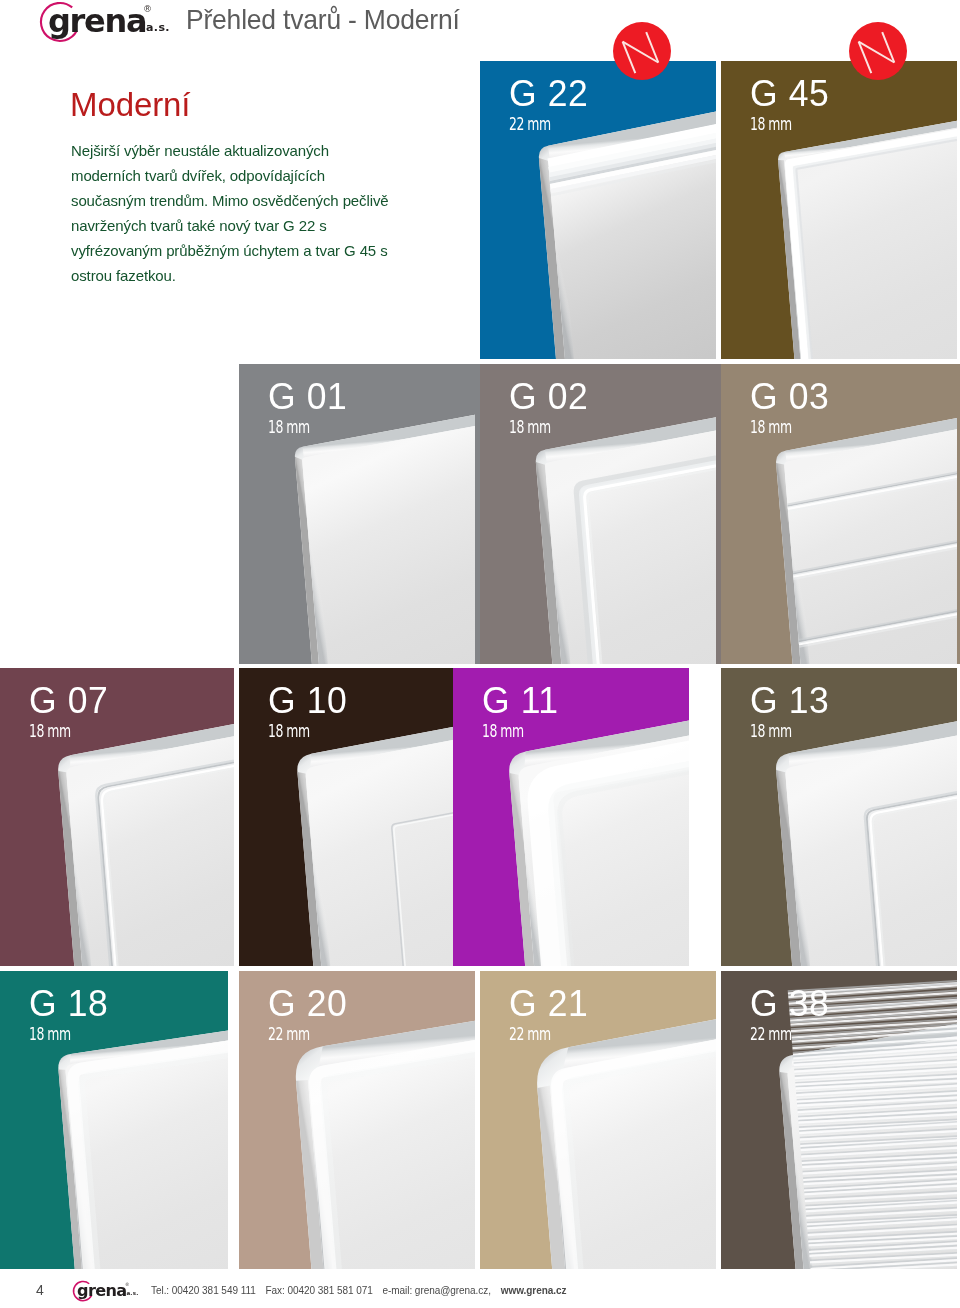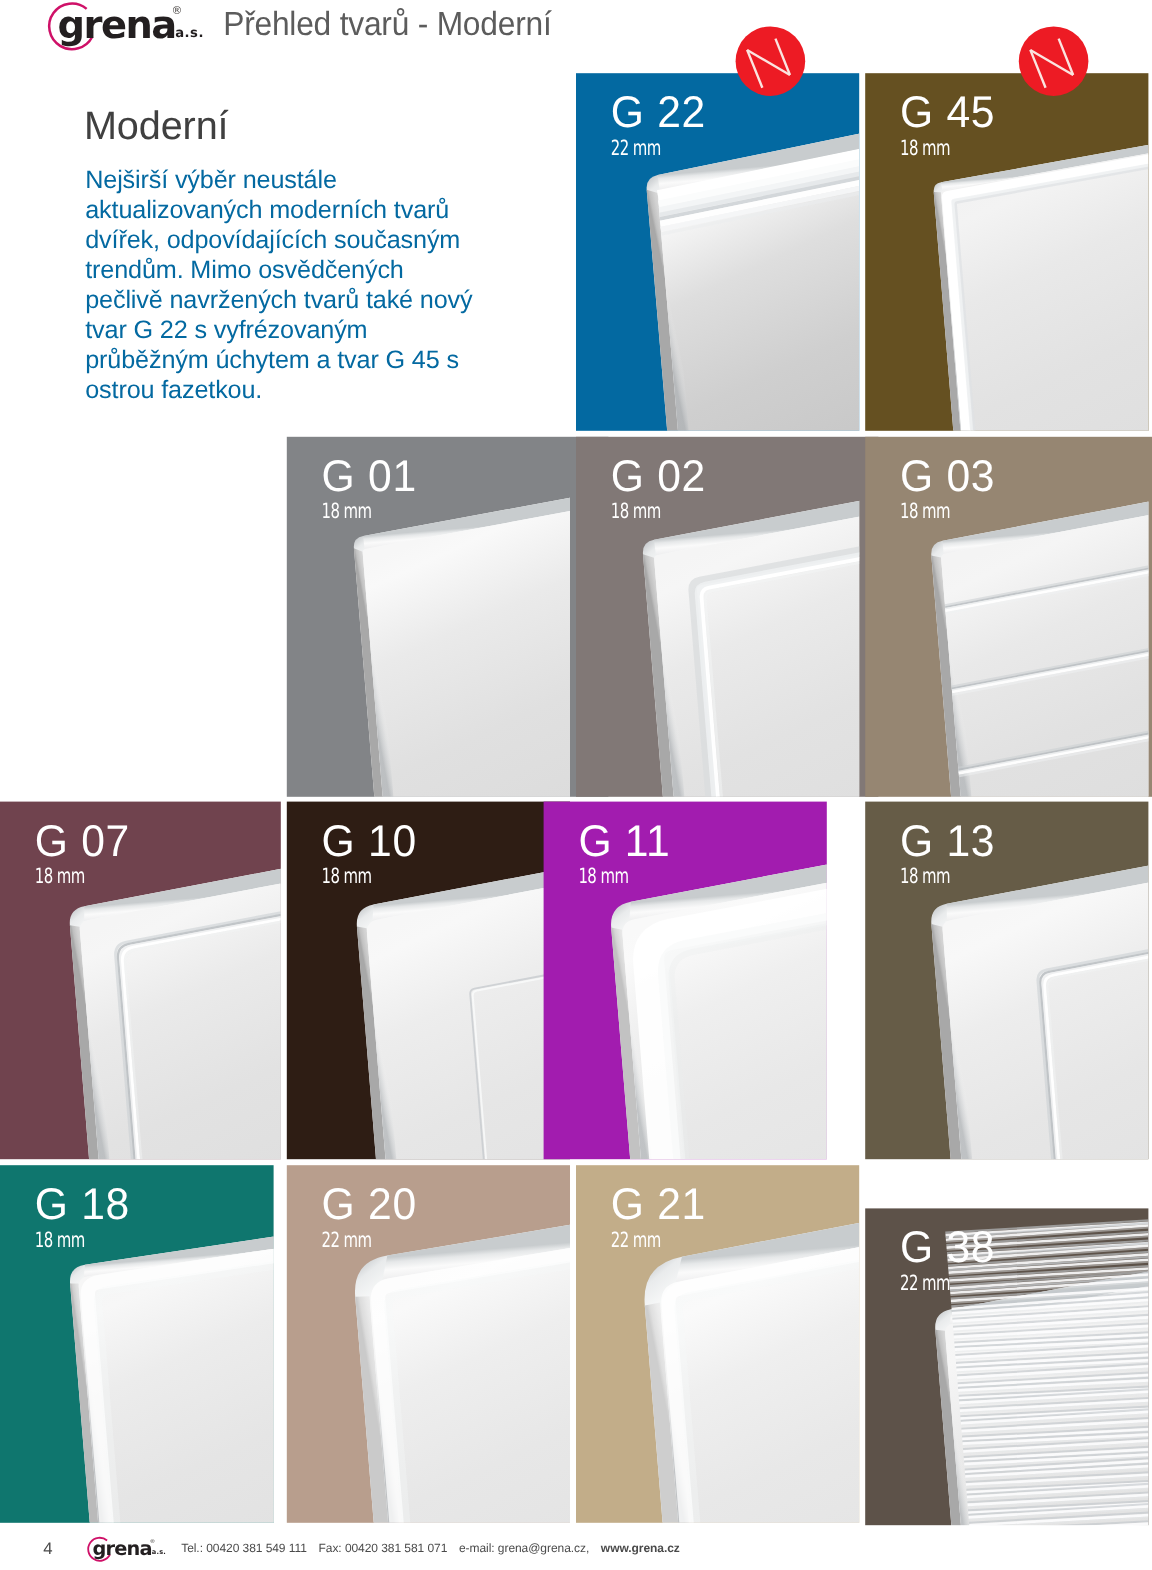--- a/index.html
+++ b/index.html
@@ -10,24 +10,24 @@
   
   .logo{position:absolute;left:0px;top:0px;}
   .logo-word{font-family:"DejaVu Sans",sans-serif;font-weight:bold;font-size:32px;fill:#231f20;letter-spacing:-1.3px;}
   .logo-reg{font-family:"DejaVu Sans",sans-serif;font-size:9px;fill:#45413f;}
   .logo-as{font-family:"DejaVu Sans",sans-serif;font-weight:bold;font-size:11px;fill:#231f20;letter-spacing:0.4px;}
   .hdr-title{position:absolute;left:186px;top:5.5px;font-size:28px;line-height:28px;color:#5c5c5c;
              font-family:"Liberation Sans",sans-serif;letter-spacing:-0.2px;
              transform:scaleX(.945);transform-origin:left top;}
 
   
-  .intro-h{position:absolute;left:70px;top:88px;font-size:33px;line-height:33px;color:#404040;
+  .intro-h{position:absolute;left:70px;top:88px;font-size:33px;line-height:33px;color:#b91c1c;
            font-family:"Liberation Sans",sans-serif;letter-spacing:-0.1px;}
-  .intro-p{position:absolute;left:71px;top:138px;width:328px;font-size:21px;line-height:25px;
-           color:#0369a1;font-family:"Liberation Sans",sans-serif;letter-spacing:-0.12px;}
+  .intro-p{position:absolute;left:71px;top:138px;width:328px;font-size:15px;line-height:25px;
+           color:#14532d;font-family:"Liberation Sans",sans-serif;letter-spacing:-0.12px;}
 
   
   #grid{position:absolute;left:0;top:0;width:960px;height:1280px;}
   .cell{position:absolute;overflow:hidden;}
   .cell .lbl{position:absolute;left:29px;top:14px;font-size:37px;line-height:37px;color:#fff;
              font-family:"Liberation Sans",sans-serif;font-weight:400;letter-spacing:0.6px;
              transform:scaleX(.96);transform-origin:left top;}
   .cell .thk{position:absolute;left:29px;top:55px;font-size:17.5px;line-height:17px;color:#fff;
              font-family:"DejaVu Sans Condensed","Liberation Sans",sans-serif;letter-spacing:-0.6px;
              transform:scaleX(.79);transform-origin:left top;}
@@ -656,21 +656,21 @@
   <polygon points="70.09,114.48 112.75,634.73 99.98,637.16 57.32,116.91" fill="url(#d11l)"></polygon>
   <polygon points="83.06,97.44 486.25,20.83 484.61,0.9 88.3,76.2" fill="url(#d11t)"></polygon>
   <path d="M 486.25,20.83 L 92.49,95.65 Q 68.91,100.13 70.87,124.05 L 112.75,634.73 L 530.08,555.44 Z" fill="url(#d11f)"></path>
   <polygon points="70.87,124.05 112.75,634.73 121.59,633.05 79.72,122.37" fill="url(#d11s)"></polygon>
   <path d="M 119.63 633.43 L 77.1 114.77 Q 76.28 104.8 86.1 102.93 L 486.74 26.81" fill="none" stroke="#ffffff" stroke-width="12" opacity="0.75"></path>
           <path d="M 127.49 631.93 L 85.61 121.25 Q 84.79 111.28 94.62 109.41 L 487.39 34.79" fill="none" stroke="#f7f8f9" stroke-width="7" opacity="0.35"></path>
   </svg>
         <div class="lbl">G 21</div>
         <div class="thk">22 mm</div>
       </div>
-      <div class="cell" style="left: 721px; top: 971px; width: 236px; height: 298px; background: rgb(93, 82, 73); margin-top: 36px;">
+      <div class="cell" style="left: 721px; top: 971px; width: 236px; height: 298px; background: rgb(93, 82, 73);">
         <svg class="door" width="236" height="298" viewBox="0 0 236 298">
   <defs>
     <linearGradient id="d12f" gradientUnits="userSpaceOnUse" x1="117.09" y1="87.46" x2="231.26" y2="331.2">
       <stop offset="0" stop-color="#f5f5f5"></stop>
               <stop offset=".07" stop-color="#f6f6f6"></stop>
       <stop offset=".30" stop-color="#ebebeb"></stop>
               <stop offset=".62" stop-color="#e4e4e4"></stop>
       <stop offset="1" stop-color="#e0e0e0"></stop>
     </linearGradient>
     <linearGradient id="d12t" gradientUnits="userSpaceOnUse" x1="65.1" y1="85.19" x2="66.08" y2="97.15">

